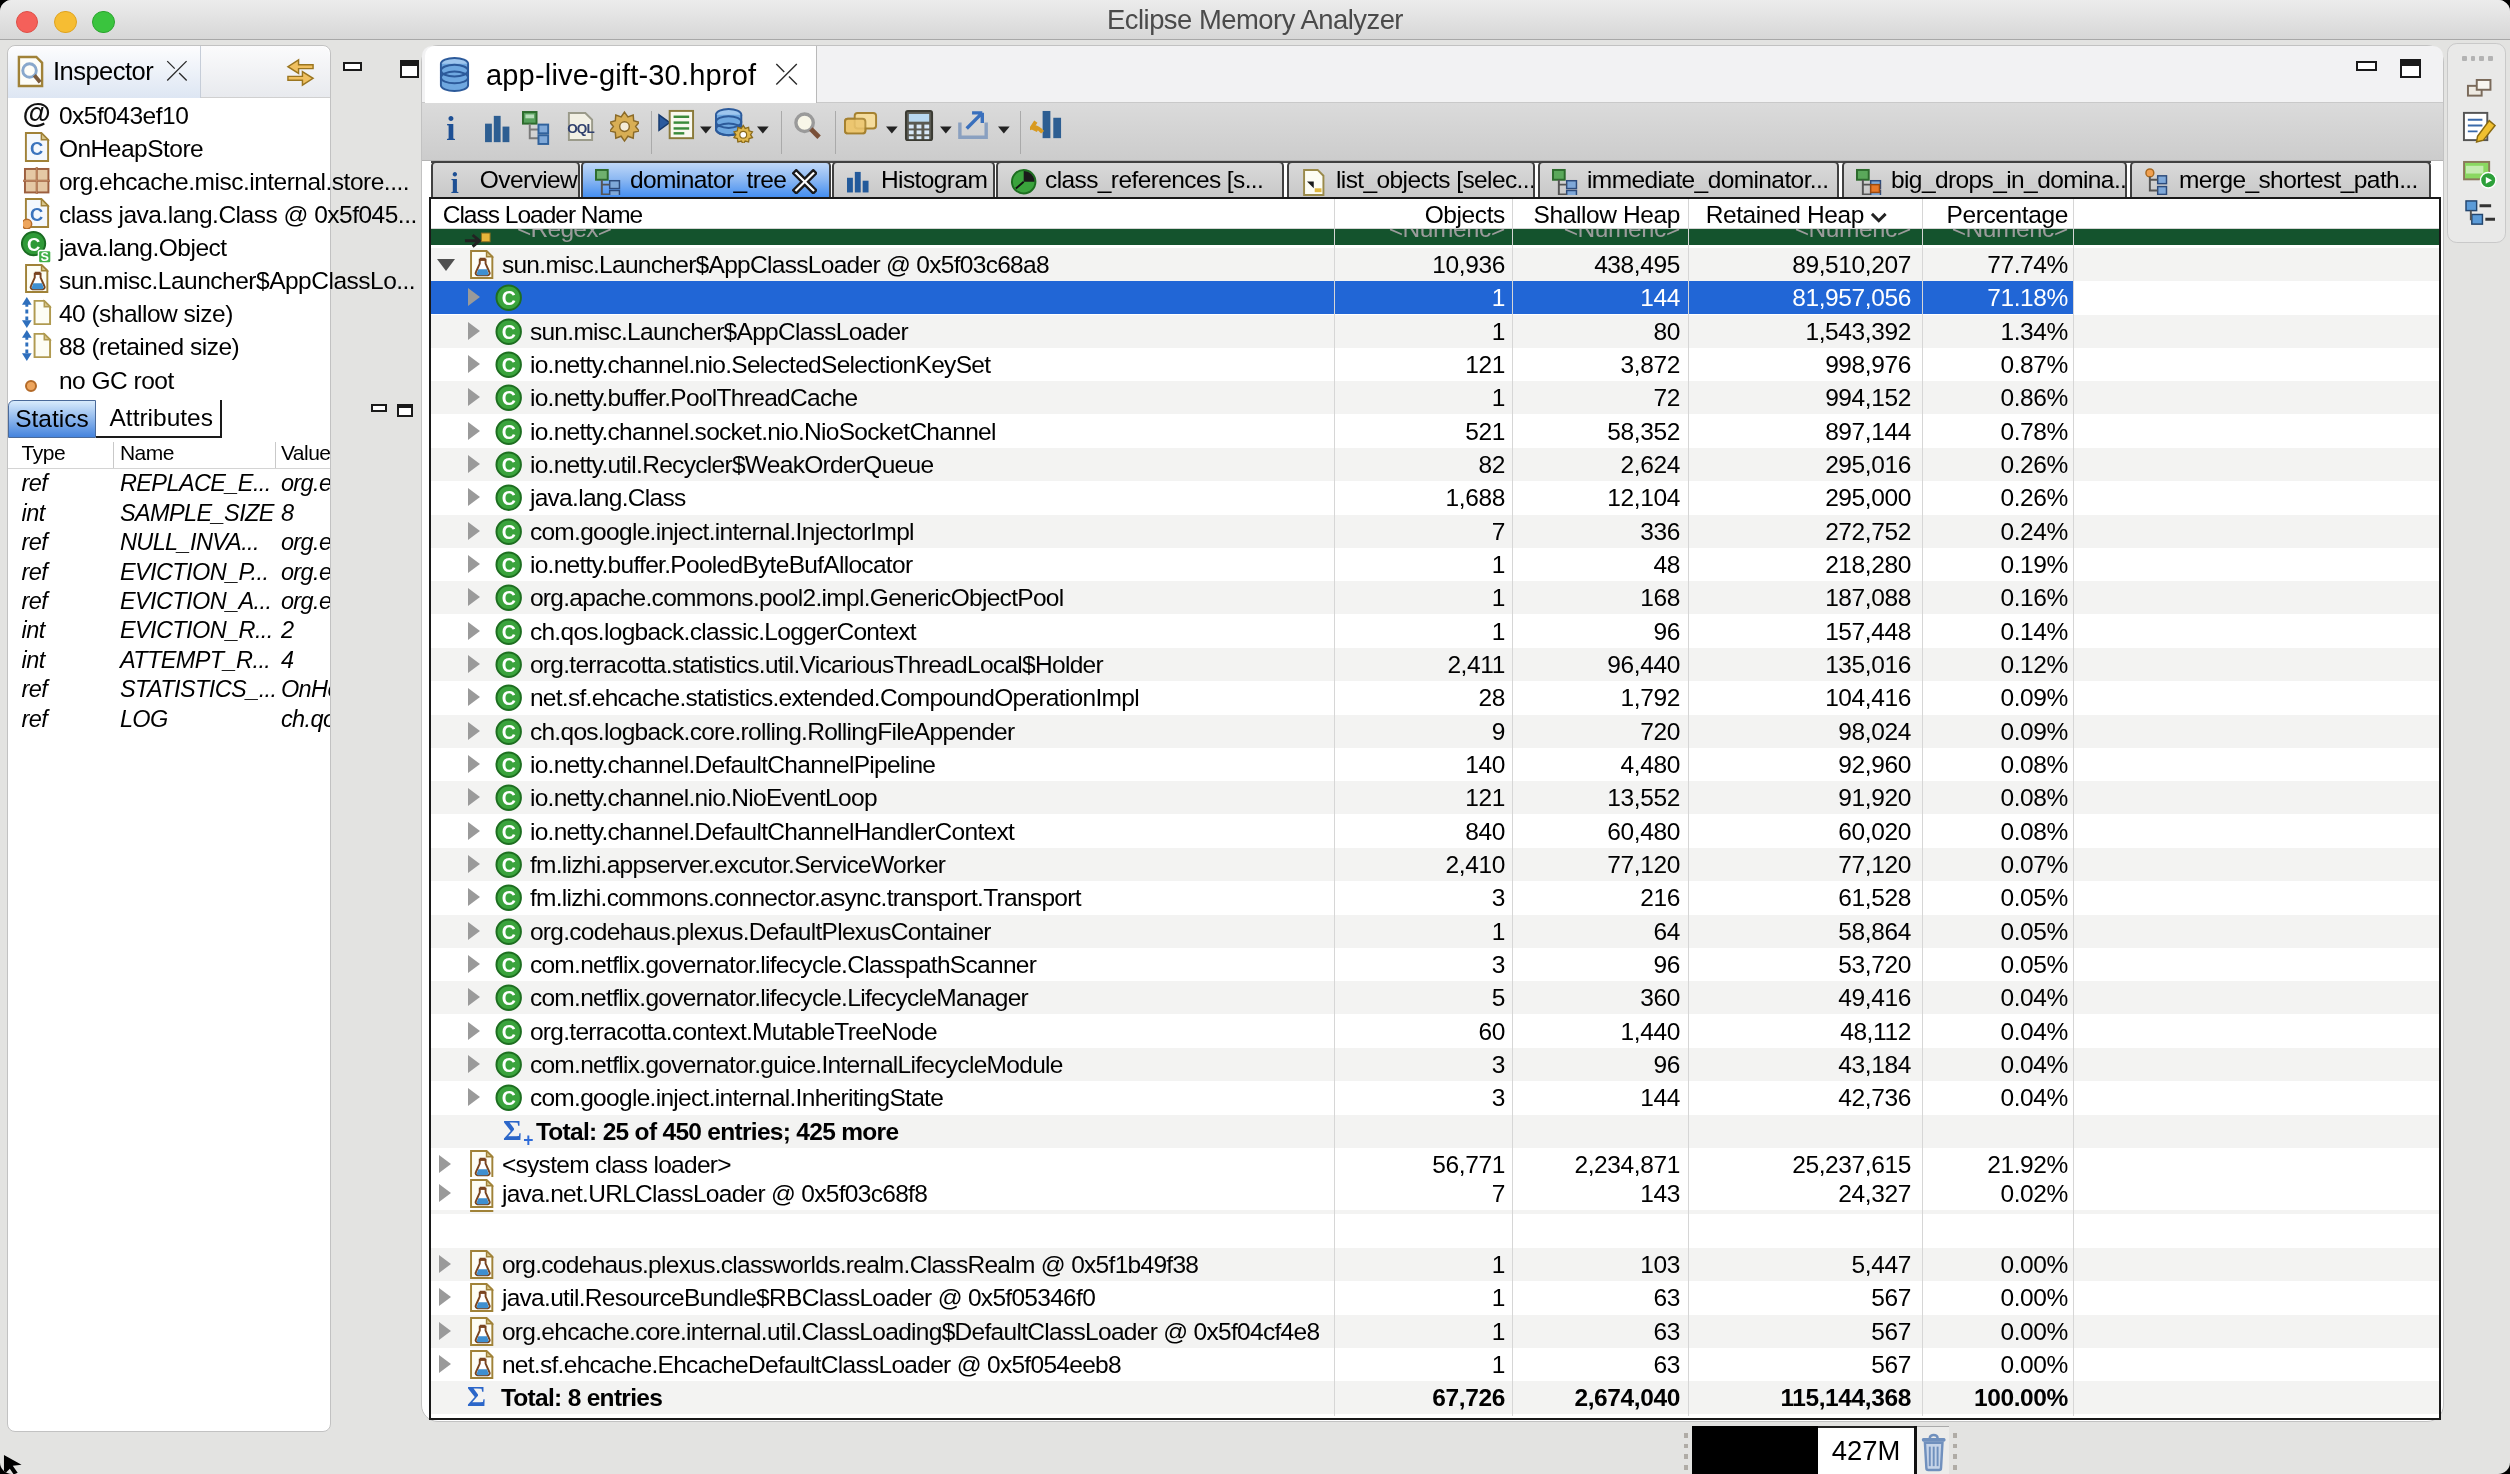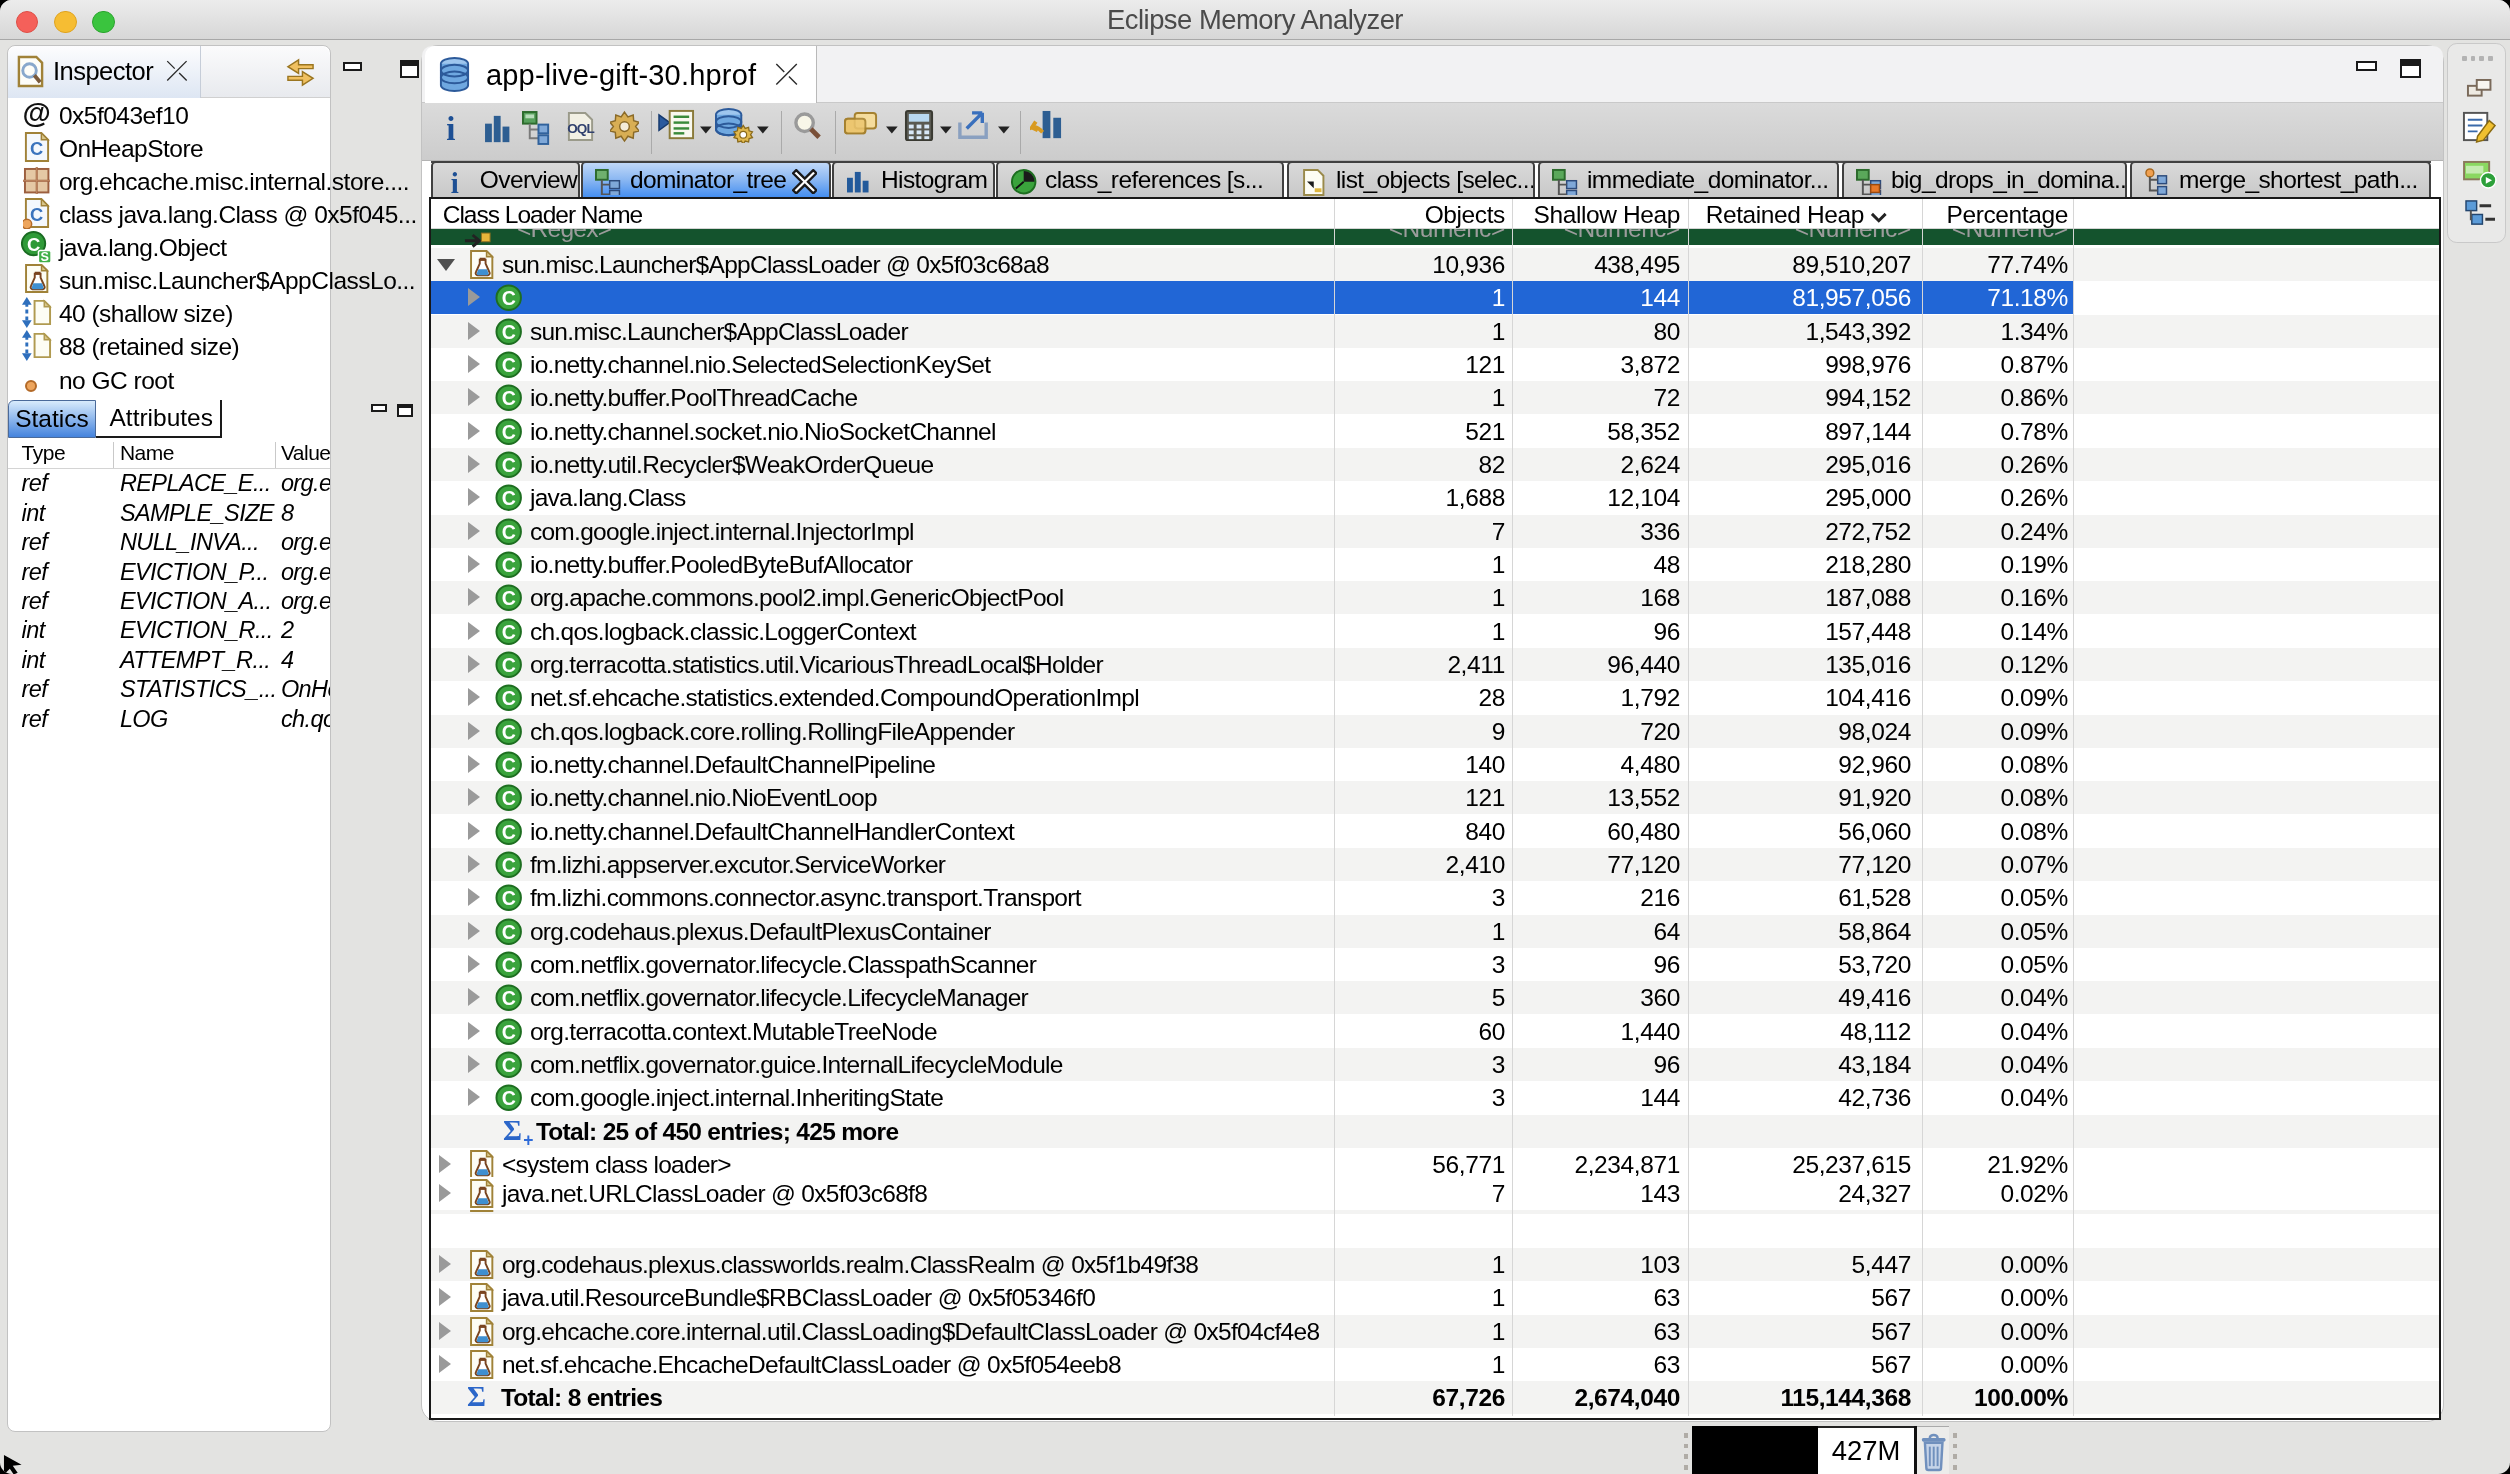--- a/index.html
+++ b/index.html
@@ -621,21 +621,21 @@
           </div>
 <div class="row" style="top:586px;background:#ffffff">
             <span class="ab" style="left:37px;top:6.9px;width:0;height:0;border-top:9.8px solid transparent;border-bottom:9.8px solid transparent;border-left:12.7px solid #9a9a9a"></span>
             <span class="ab" style="left:64px;top:2.9px"><svg width="27.4" height="27.4" viewBox="0 0 28 28" style="font-size:25px">
                 <circle cx="14" cy="14" r="12.5" fill="#3aa33c" stroke="#1d6e20" stroke-width="2"></circle>
                 <text x="14" y="21.5" font-family="Liberation Sans" font-size="20" font-weight="bold" fill="#fff" text-anchor="middle">C</text>
               </svg></span>
             <span class="lbl" style="left:99px">io.netty.channel.DefaultChannelHandlerContext</span>
             <span class="num" style="left:903px;width:171px">840</span>
             <span class="num" style="left:1081px;width:168px">60,480</span>
-            <span class="num" style="left:1257px;width:223px">56,060</span>
+            <span class="num" style="left:1257px;width:223px">60,020</span>
             <span class="num" style="left:1491px;width:146px">0.08%</span>
           </div>
 <div class="row" style="top:619px;background:#f3f3f2">
             <span class="ab" style="left:37px;top:6.9px;width:0;height:0;border-top:9.8px solid transparent;border-bottom:9.8px solid transparent;border-left:12.7px solid #9a9a9a"></span>
             <span class="ab" style="left:64px;top:2.9px"><svg width="27.4" height="27.4" viewBox="0 0 28 28" style="font-size:25px">
                 <circle cx="14" cy="14" r="12.5" fill="#3aa33c" stroke="#1d6e20" stroke-width="2"></circle>
                 <text x="14" y="21.5" font-family="Liberation Sans" font-size="20" font-weight="bold" fill="#fff" text-anchor="middle">C</text>
               </svg></span>
             <span class="lbl" style="left:99px">fm.lizhi.appserver.excutor.ServiceWorker</span>
             <span class="num" style="left:903px;width:171px">2,410</span>

